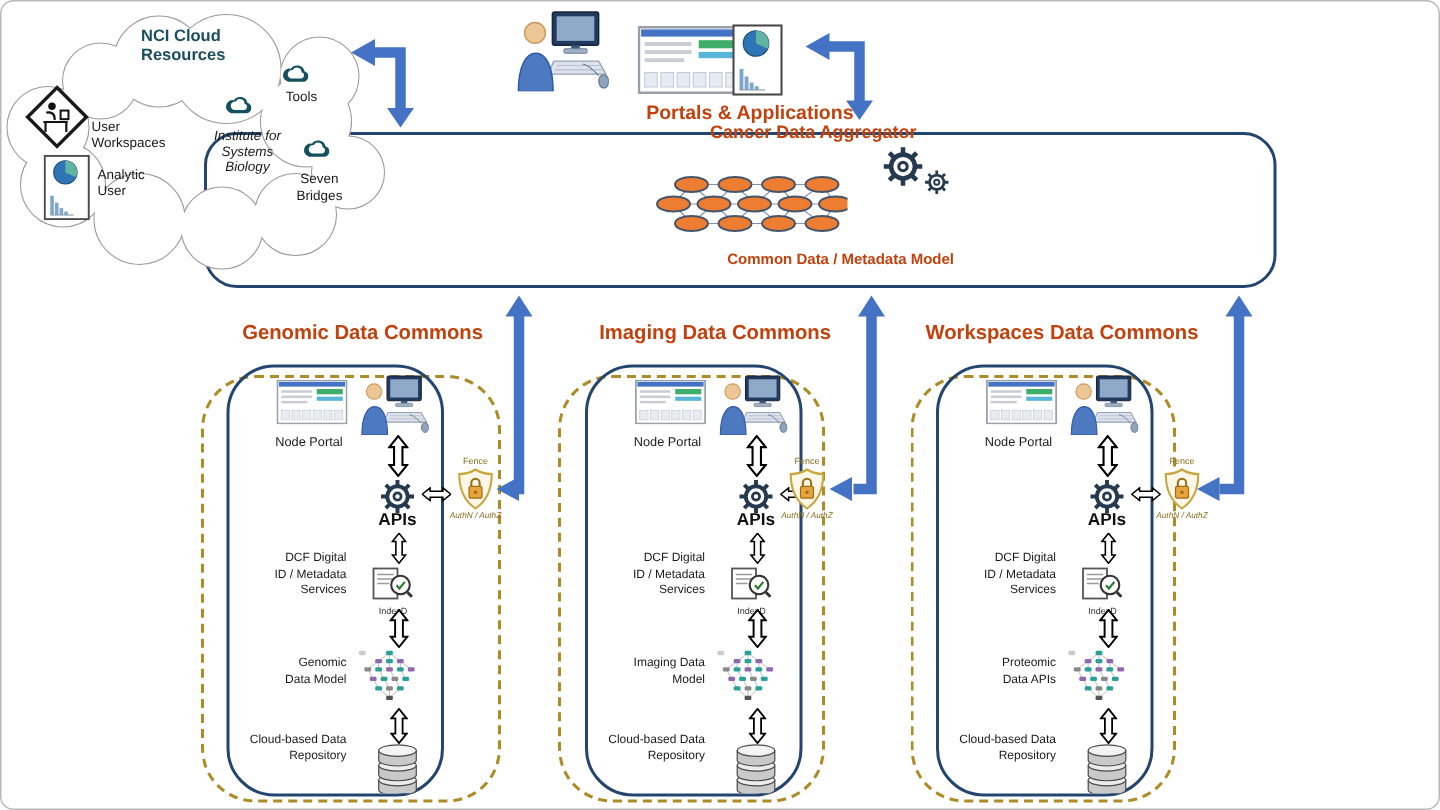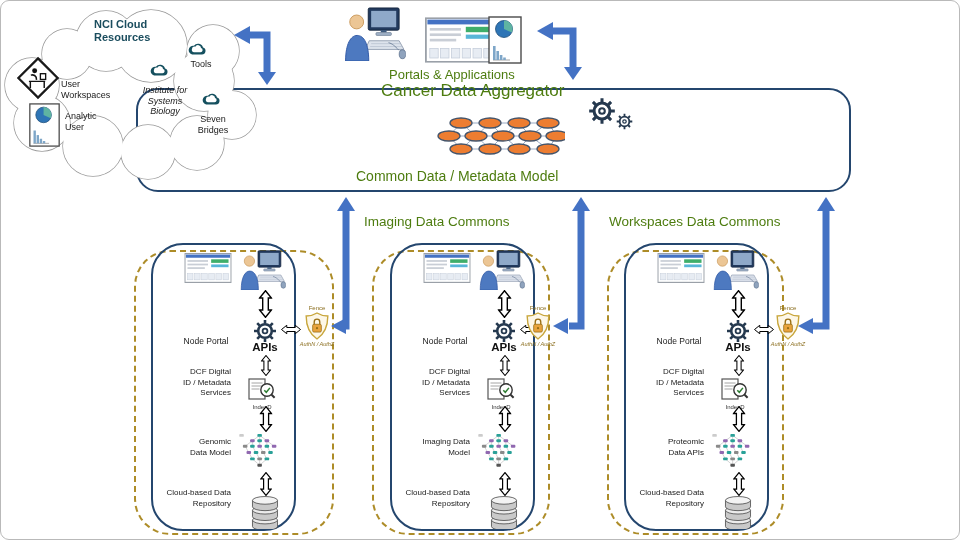--- a/index.html
+++ b/index.html
@@ -4,27 +4,27 @@
 <style>
   html,body{margin:0;padding:0;background:#fff;}
   .stage{
     position:relative;width:958px;height:538px;background:#fff;overflow:hidden;
     border:1px solid #b9b9b9;border-radius:9px;
     font-family:"Liberation Sans", sans-serif;color:#1a1a1a;
   }
   
   .lbl{position:absolute;font-size:8px;line-height:10.5px;color:#1a1a1a;}
   .r{text-align:right;}
-  .heading{position:absolute;font-weight:normal;color:#4d7c0f;text-align:left;}
+  .heading{position:absolute;font-weight:bold;color:#c2410c;text-align:right;}
 
   
   .band{position:absolute;left:135px;top:87px;width:711px;height:100px;
         border:2px solid #24466e;border-radius:22px;background:transparent;z-index:1;}
-  .agg-title{left:380px;top:80px;width:230px;font-size:17px;z-index:3;}
-  .cdm-title{left:355px;top:167px;width:280px;font-size:14px;z-index:3;}
+  .agg-title{left:380px;top:80px;width:230px;font-size:12px;z-index:3;}
+  .cdm-title{left:355px;top:167px;width:280px;font-size:10px;z-index:3;}
   .agg-gears{position:absolute;left:587px;top:94px;width:48px;height:38px;color:#25394f;z-index:3;}
   .ovals{position:absolute;left:436px;top:114px;z-index:3;}
 
   
   .pa-person{position:absolute;left:343px;top:6px;width:62px;height:54px;z-index:3;}
   .pa-dash{position:absolute;left:424px;top:16px;width:72px;height:46px;z-index:3;}
   .pa-doc{position:absolute;left:487px;top:12px;width:34px;height:54px;z-index:3;}
   .pa-lbl{left:388px;top:66px;width:180px;font-size:13px;z-index:3;}
 
   
@@ -46,21 +46,21 @@
   .hdr1{left:131px;} .hdr2{left:363px;} .hdr3{left:608px;}
   .gold{position:absolute;top:249px;height:281px;border:2px dashed #ad8c28;
         border-radius:36px;z-index:2;}
   .g1{left:133px;width:196px;} .g2{left:371px;width:174px;} .g3{left:606px;width:173px;}
   .navy{position:absolute;top:242px;width:141px;height:284px;border:2.5px solid #24466e;
         border-radius:32px;z-index:2;}
   .c1{left:150px;} .c2{left:389px;} .c3{left:623px;}
 
   .np-dash{position:absolute;left:30px;top:8px;width:50px;height:30px;}
   .np-person{position:absolute;left:86px;top:5px;width:48px;height:40px;}
-  .np-lbl{left:22px;top:44px;width:62px;font-size:8.5px;text-align:center;margin-top:47px;}
+  .np-lbl{left:22px;top:44px;width:62px;font-size:8.5px;text-align:center;}
   .va{position:absolute;}
   .va1{left:105px;top:45px;width:15px;height:28px;}
   .va2{left:106px;top:110px;width:14px;height:21px;}
   .va3{left:106px;top:161px;width:14px;height:26px;}
   .va4{left:106px;top:227px;width:14px;height:24px;}
   .gearx{position:absolute;left:100px;top:74px;width:24px;height:24px;color:#25394f;}
   .ha{position:absolute;left:128px;top:78px;width:20px;height:13px;}
   .apis{position:absolute;left:92px;top:96px;width:40px;font-weight:bold;
         font-size:11.5px;text-align:center;color:#111;}
   .dcf{left:28px;top:122px;width:50px;}
@@ -302,20 +302,21 @@
   <div class="prov-lbl lbl-broad">Tools</div>
   <svg class="cg cg-isb" viewBox="0 0 24 16">
       <use href="#sym-cloudglyph"></use>
     </svg>
   <div class="prov-lbl lbl-isb">Institute for Systems Biology</div>
   <svg class="cg cg-sb" viewBox="0 0 24 16">
       <use href="#sym-cloudglyph"></use>
     </svg>
   <div class="prov-lbl lbl-sb">Seven Bridges</div>
 
+  <div class="heading hdr hdr1">Genomic Data Commons</div>
   <div class="heading hdr hdr2">Imaging Data Commons</div>
   <div class="heading hdr hdr3">Workspaces Data Commons</div>
 
   <div class="gold g1"></div>
   <div class="navy c1">
     <svg class="np-dash" viewBox="0 0 60 38">
         <use href="#sym-dashboard"></use>
       </svg>
     <svg class="np-person" viewBox="0 0 64 56">
         <use href="#sym-person"></use>

